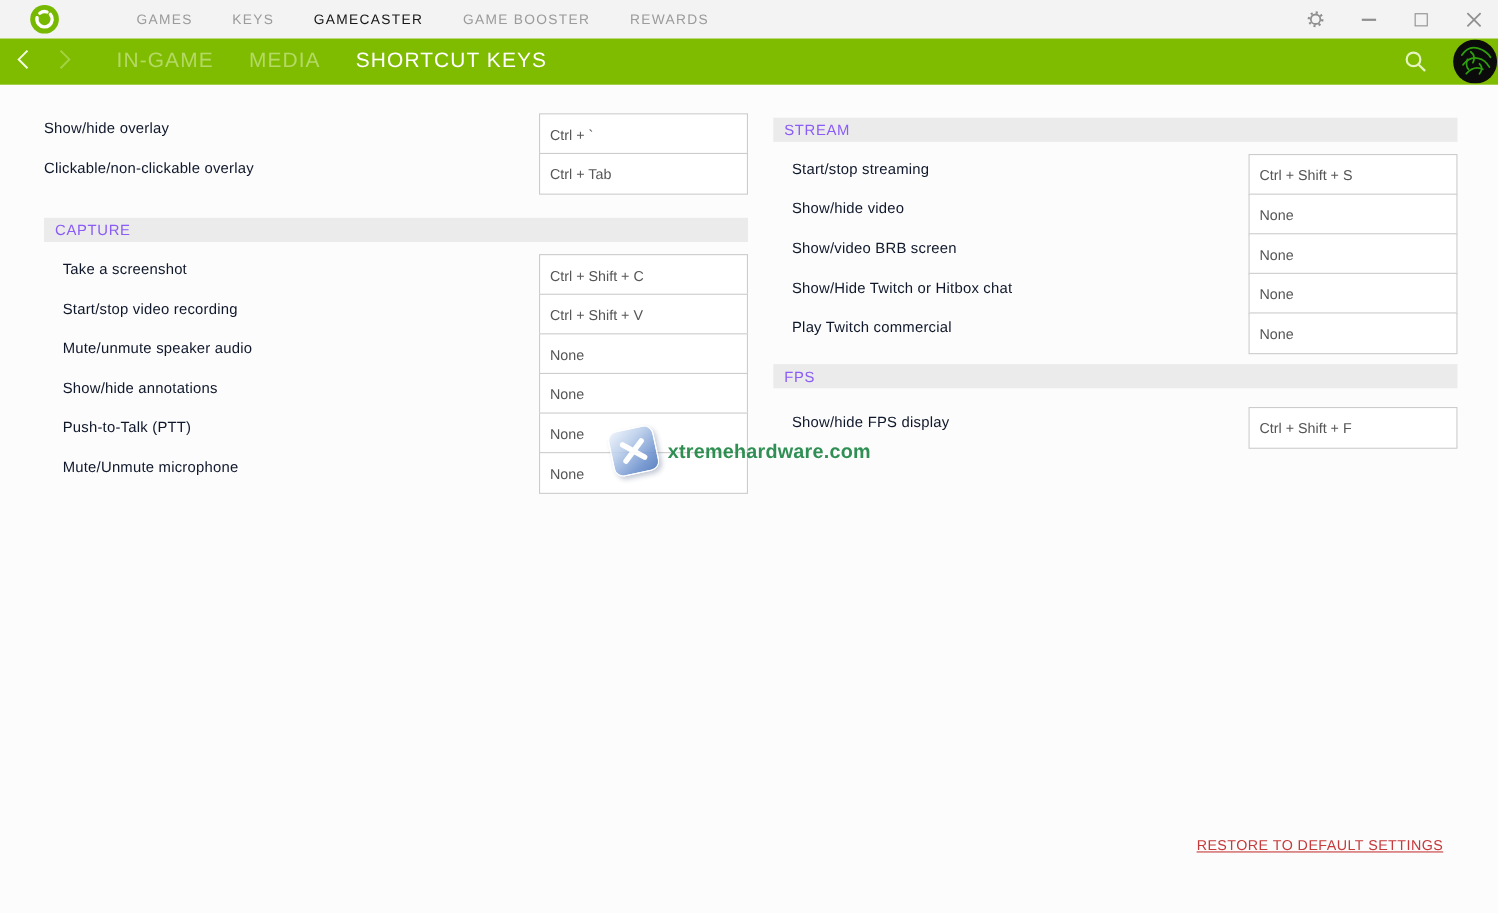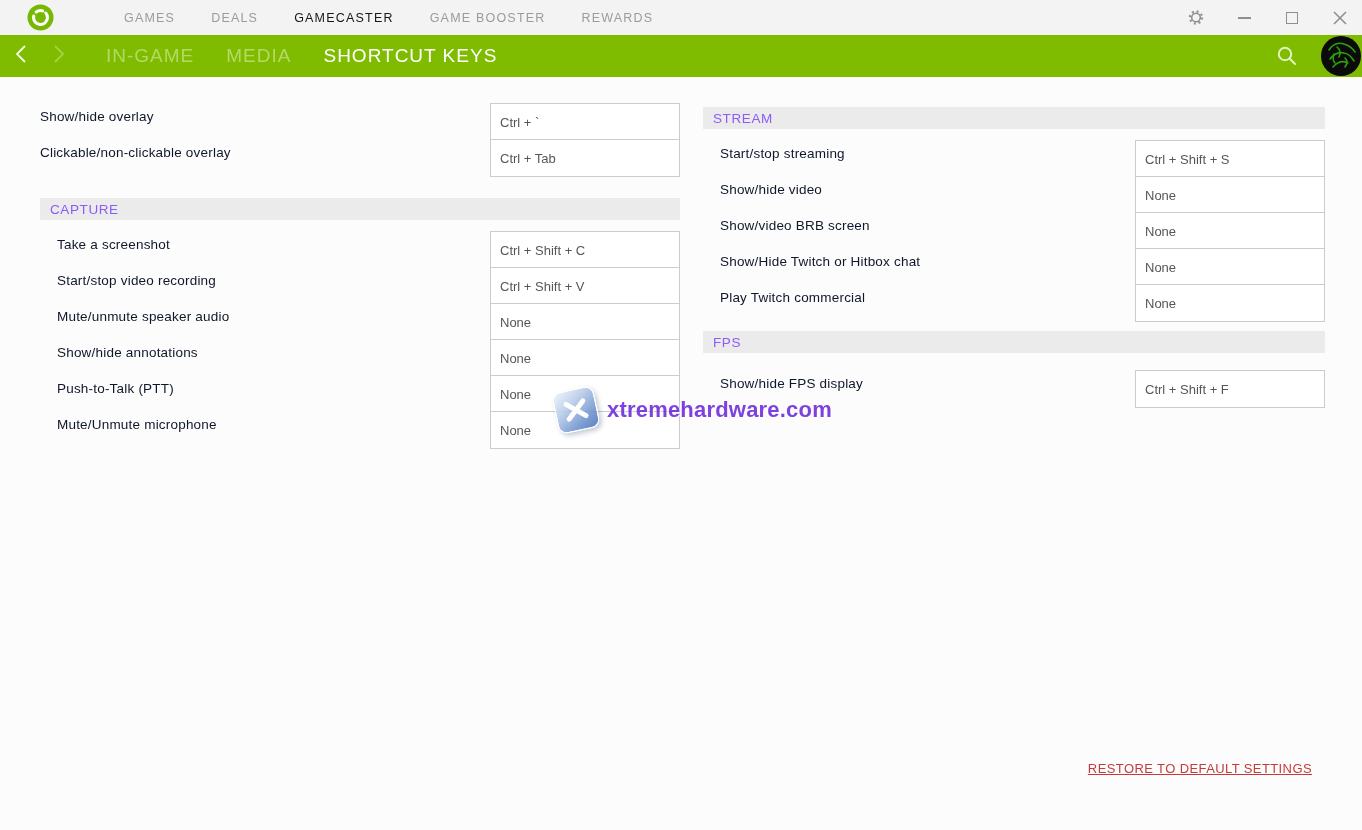--- a/index.html
+++ b/index.html
@@ -77,21 +77,21 @@
   }
   .wm-badge {
     width:42px; height:42px; border-radius:9px;
     background:linear-gradient(145deg,#eef4fc 0%,#b9cdea 35%,#6b90cd 75%,#4a74ba 100%);
     border:1px solid #ffffff;
     box-shadow:2px 3px 5px rgba(60,80,120,0.35);
     transform:rotate(-12deg);
     display:flex; align-items:center; justify-content:center;
   }
   .wm-text {
-    margin-left:10px; font-size:22px; color:#6d28d9; font-weight:bold;
+    margin-left:10px; font-size:18px; color:#15803d; font-weight:bold;
     letter-spacing:0.2px;
     text-shadow:1px 1px 0 rgba(255,255,255,0.95);
   }
 
   
   .restore {
     position:absolute; right:50px; top:684px;
     font-size:13px; letter-spacing:0.4px;
     color:#c53b3b; text-decoration:underline; cursor:pointer;
     white-space:nowrap;
@@ -102,21 +102,21 @@
 
 <div class="topbar">
   <div class="cortex-logo">
     <svg viewBox="0 0 28 28" width="27" height="27">
       <circle cx="14" cy="14" r="13.5" fill="#76b900"></circle>
       <circle cx="14" cy="14" r="7.2" fill="none" stroke="#ffffff" stroke-width="3.2" stroke-dasharray="29 5 7 4.2" transform="rotate(-40 14 14)" stroke-linecap="round"></circle>
     </svg>
   </div>
   <div class="top-tabs">
     <span class="top-tab">GAMES</span>
-    <span class="top-tab">DEALS</span>
+    <span class="top-tab">KEYS</span>
     <span class="top-tab active">GAMECASTER</span>
     <span class="top-tab">GAME BOOSTER</span>
     <span class="top-tab">REWARDS</span>
   </div>
   <div class="win-controls">
     <div class="win-btn">
       <svg viewBox="0 0 20 20" width="17" height="17">
         <circle cx="10" cy="10" r="5.4" fill="none" stroke="#8f8f8f" stroke-width="2"></circle>
         <circle cx="10" cy="10" r="7.6" fill="none" stroke="#8f8f8f" stroke-width="2.8" stroke-dasharray="2.4 3.55"></circle>
       </svg>

